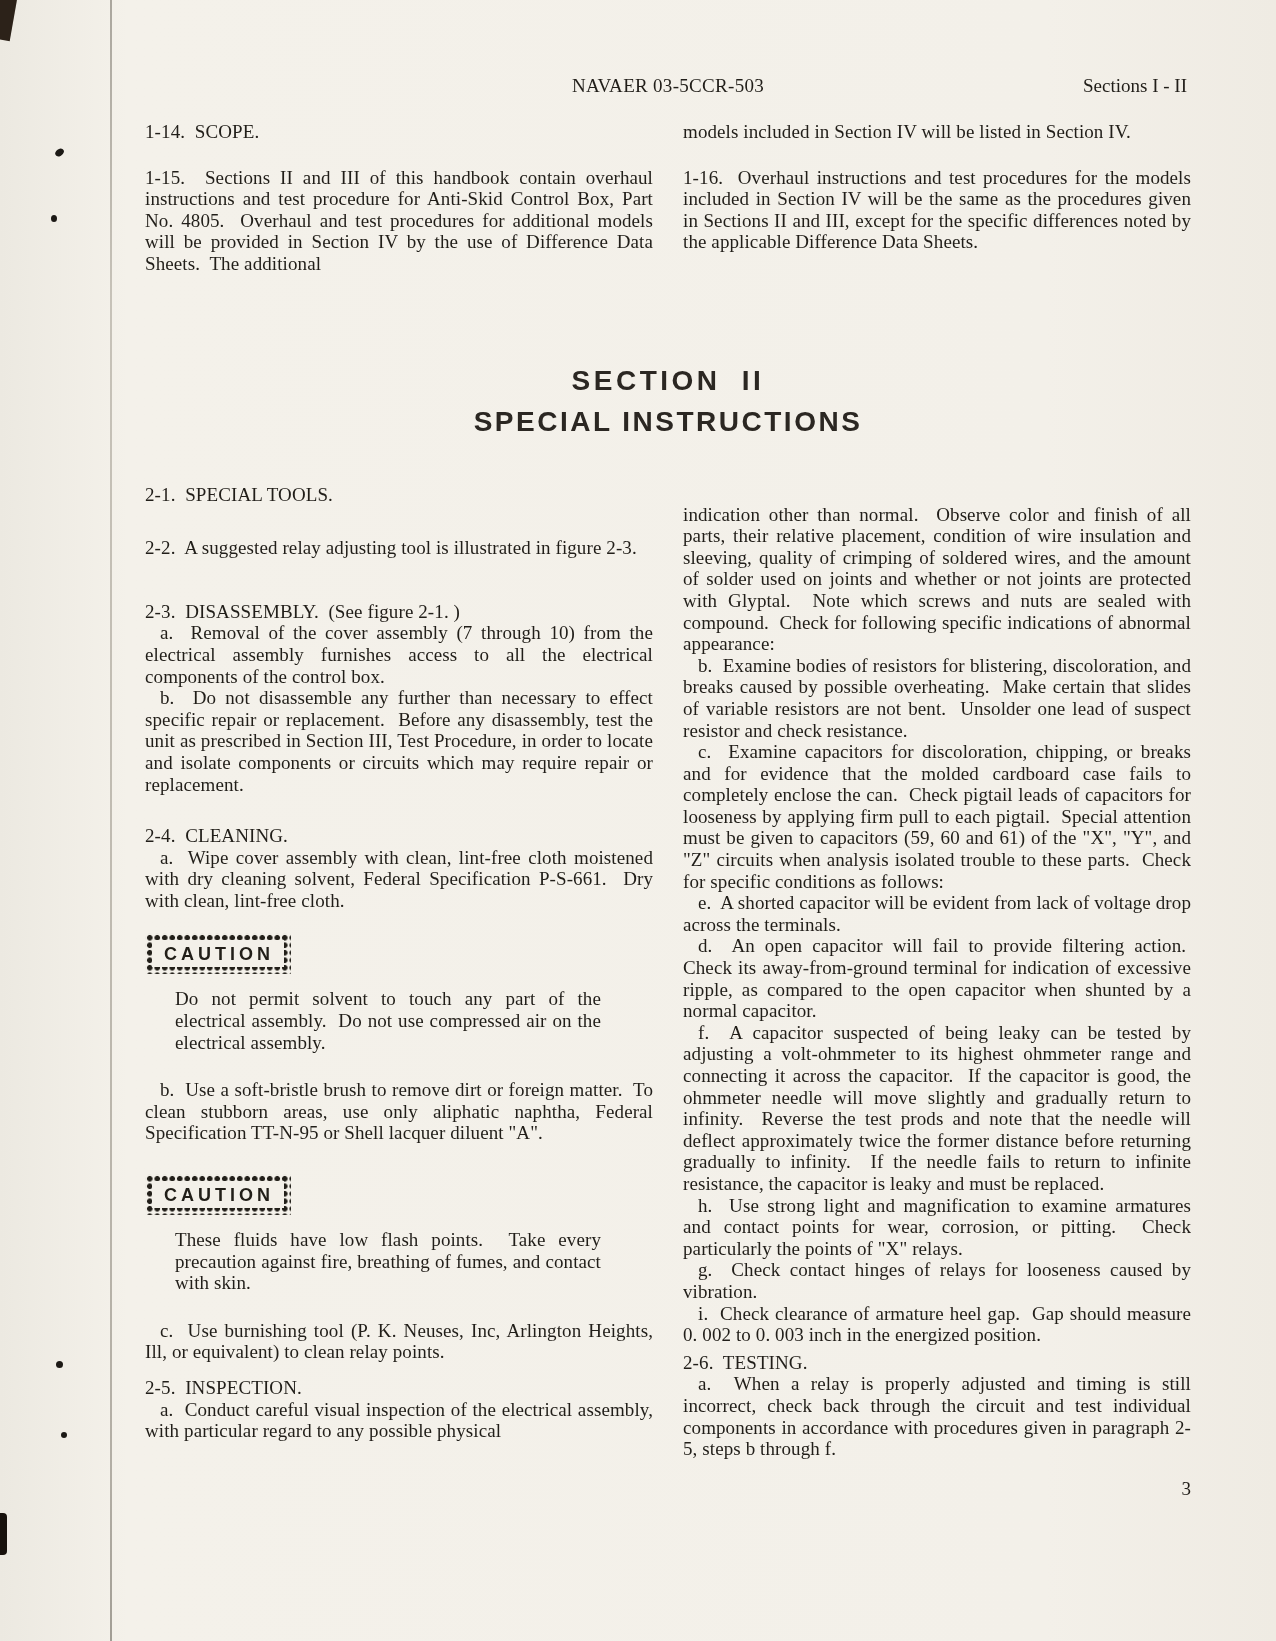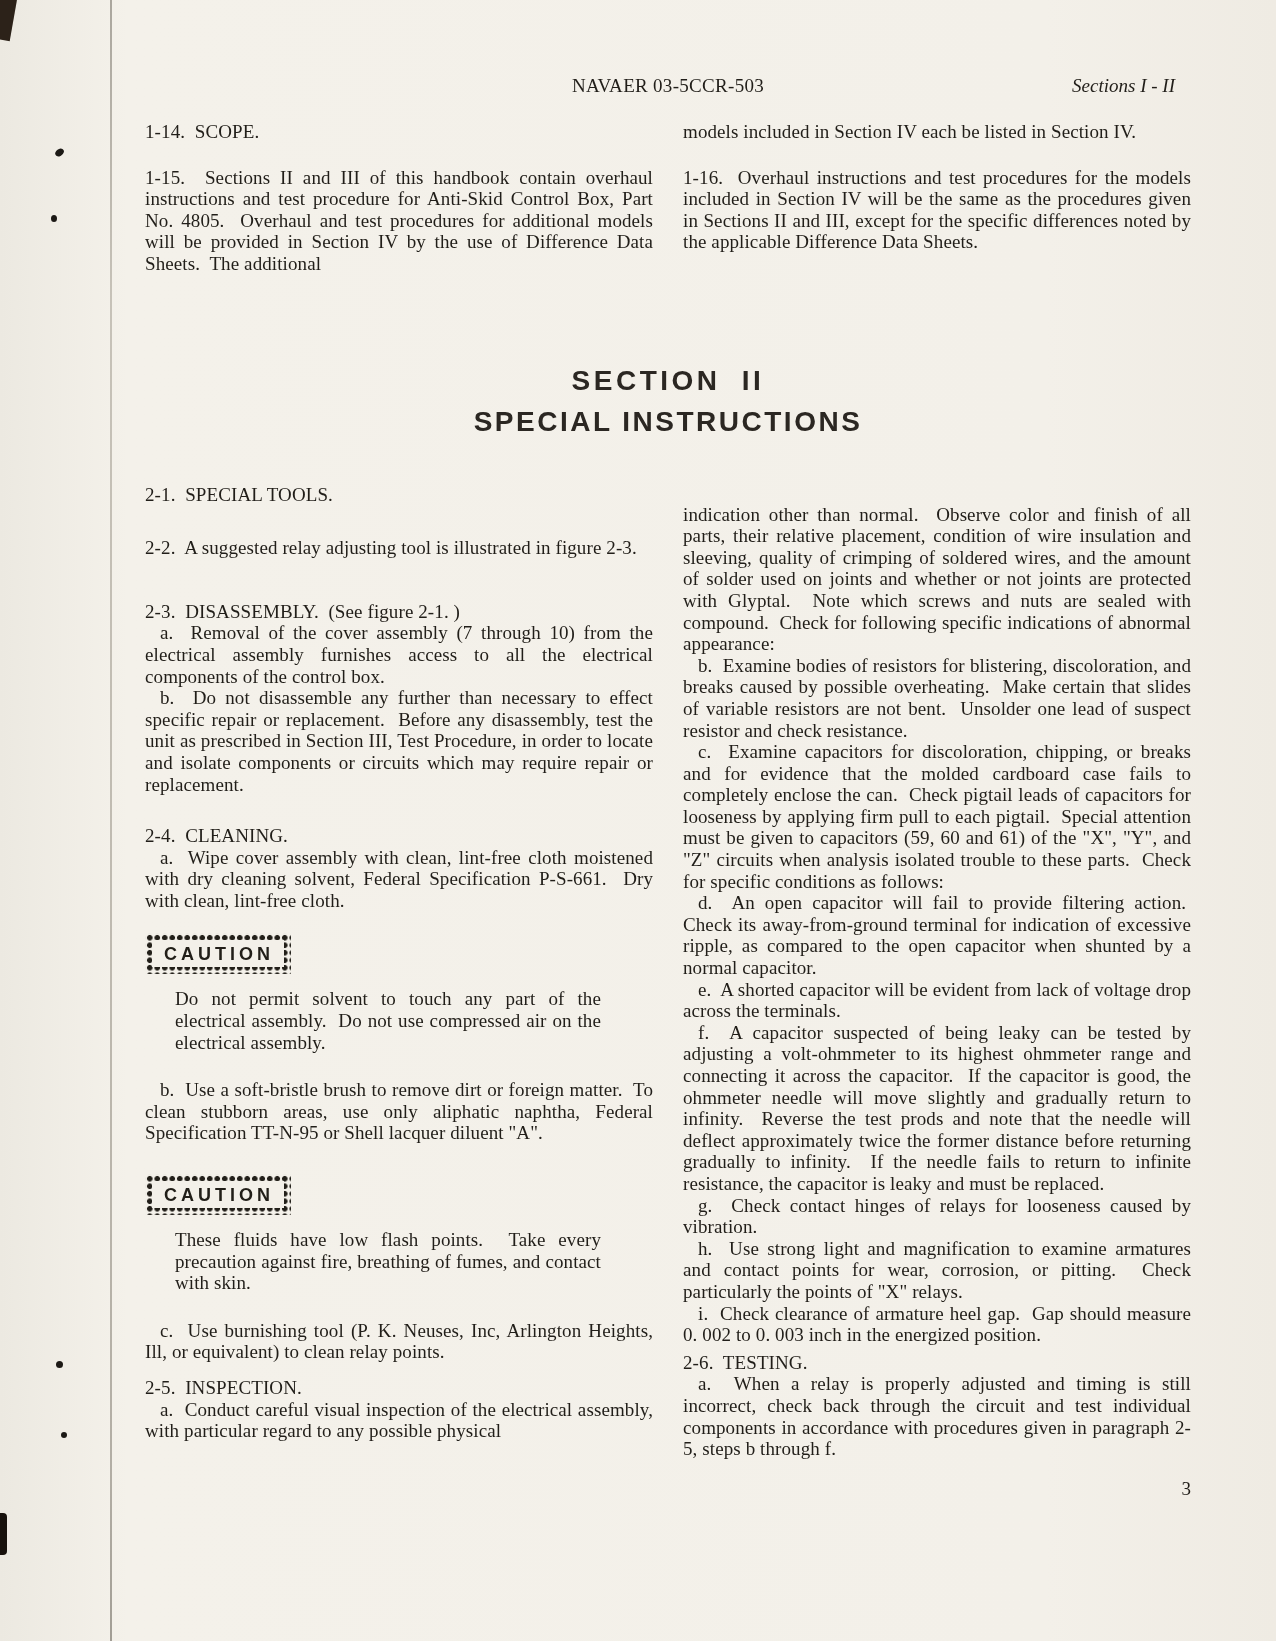--- a/index.html
+++ b/index.html
@@ -23,21 +23,21 @@
   .speck { position:absolute; background:#1c1915; border-radius:50%; }
   .speck.s1 { left:56px; top:148px; width:7px; height:9px; transform:rotate(40deg); border-radius:60% 40% 55% 45%; }
   .speck.s2 { left:51px; top:215px; width:6px; height:7px; }
   .speck.s3 { left:56px; top:1361px; width:7px; height:7px; }
   .speck.s4 { left:61px; top:1432px; width:6px; height:6px; }
 
   .content { position:absolute; inset:0; box-sizing:border-box; padding:75px 85px 0 145px; }
 
   .header { position:relative; font-size:19px; line-height:22px; }
   .doc-number { text-align:center; letter-spacing:.3px; }
-  .sections-label { position:absolute; right:16px; top:0;font-style:italic; }
+  .sections-label { position:absolute; right:4px; top:0; }
 
   .two-col { display:flex; gap:30px; }
   .col { width:508px; flex:0 0 508px; font-size:19px; line-height:21.6px; text-align:justify; letter-spacing:.1px; }
 
   .intro { margin-top:24px; }
 
   .title-block { margin-top:90px; text-align:center; font-family:"Liberation Sans", sans-serif; font-weight:700; color:#2b2722; }
   .title-line1 { font-size:28px; letter-spacing:3.5px; word-spacing:10px; }
   .title-line2 { font-size:28px; letter-spacing:2.5px; margin-top:9px; }
 
@@ -89,21 +89,21 @@
       <div class="doc-number">NAVAER 03-5CCR-503</div>
       <div class="sections-label">Sections I - II</div>
     </div>
 
     <div class="two-col intro">
       <div class="col">
         <p class="hpara g24">1-14.&nbsp; SCOPE.</p>
         <p class="p">1-15.&nbsp; Sections II and III of this handbook contain overhaul instructions and test procedure for Anti-Skid Control Box, Part No. 4805.&nbsp; Overhaul and test procedures for additional models will be provided in Section IV by the use of Difference Data Sheets.&nbsp; The additional</p>
       </div>
       <div class="col">
-        <p class="p g24">models included in Section IV each be listed in Section IV.</p>
+        <p class="p g24">models included in Section IV will be listed in Section IV.</p>
         <p class="p">1-16.&nbsp; Overhaul instructions and test procedures for the models included in Section IV will be the same as the procedures given in Sections II and III, except for the specific differences noted by the applicable Difference Data Sheets.</p>
       </div>
     </div>
 
     <div class="title-block">
       <div class="title-line1">SECTION II</div>
       <div class="title-line2">SPECIAL INSTRUCTIONS</div>
     </div>
 
     <div class="two-col main">
@@ -127,25 +127,25 @@
         <p class="cnote g26">These fluids have low flash points.&nbsp; Take every precaution against fire, breathing of fumes, and contact with skin.</p>
         <p class="sub g14">c.&nbsp; Use burnishing tool (P. K. Neuses, Inc, Arlington Heights, Ill, or equivalent) to clean relay points.</p>
         <p class="hpara">2-5.&nbsp; INSPECTION.</p>
         <p class="sub">a.&nbsp; Conduct careful visual inspection of the electrical assembly, with particular regard to any possible physical</p>
       </div>
 
       <div class="col col-right">
         <p class="p">indication other than normal.&nbsp; Observe color and finish of all parts, their relative placement, condition of wire insulation and sleeving, quality of crimping of soldered wires, and the amount of solder used on joints and whether or not joints are protected with Glyptal.&nbsp; Note which screws and nuts are sealed with compound.&nbsp; Check for following specific indications of abnormal appearance:</p>
         <p class="sub">b.&nbsp; Examine bodies of resistors for blistering, discoloration, and breaks caused by possible overheating.&nbsp; Make certain that slides of variable resistors are not bent.&nbsp; Unsolder one lead of suspect resistor and check resistance.</p>
         <p class="sub">c.&nbsp; Examine capacitors for discoloration, chipping, or breaks and for evidence that the molded cardboard case fails to completely enclose the can.&nbsp; Check pigtail leads of capacitors for looseness by applying firm pull to each pigtail.&nbsp; Special attention must be given to capacitors (59, 60 and 61) of the "X", "Y", and "Z" circuits when analysis isolated trouble to these parts.&nbsp; Check for specific conditions as follows:</p>
+        <p class="sub">e.&nbsp; A shorted capacitor will be evident from lack of voltage drop across the terminals.</p>
         <p class="sub">d.&nbsp; An open capacitor will fail to provide filtering action.&nbsp; Check its away-from-ground terminal for indication of excessive ripple, as compared to the open capacitor when shunted by a normal capacitor.</p>
-        <p class="sub">e.&nbsp; A shorted capacitor will be evident from lack of voltage drop across the terminals.</p>
         <p class="sub">f.&nbsp; A capacitor suspected of being leaky can be tested by adjusting a volt-ohmmeter to its highest ohmmeter range and connecting it across the capacitor.&nbsp; If the capacitor is good, the ohmmeter needle will move slightly and gradually return to infinity.&nbsp; Reverse the test prods and note that the needle will deflect approximately twice the former distance before returning gradually to infinity.&nbsp; If the needle fails to return to infinite resistance, the capacitor is leaky and must be replaced.</p>
+        <p class="sub">h.&nbsp; Use strong light and magnification to examine armatures and contact points for wear, corrosion, or pitting.&nbsp; Check particularly the points of "X" relays.</p>
         <p class="sub">g.&nbsp; Check contact hinges of relays for looseness caused by vibration.</p>
-        <p class="sub">h.&nbsp; Use strong light and magnification to examine armatures and contact points for wear, corrosion, or pitting.&nbsp; Check particularly the points of "X" relays.</p>
         <p class="sub">i.&nbsp; Check clearance of armature heel gap.&nbsp; Gap should measure 0. 002 to 0. 003 inch in the energized position.</p>
         <p class="hpara mt6">2-6.&nbsp; TESTING.</p>
         <p class="sub">a.&nbsp; When a relay is properly adjusted and timing is still incorrect, check back through the circuit and test individual components in accordance with procedures given in paragraph 2-5, steps b through f.</p>
         <p class="pagenum">3</p>
       </div>
 
     </div>
 
   </div>
 </div>

